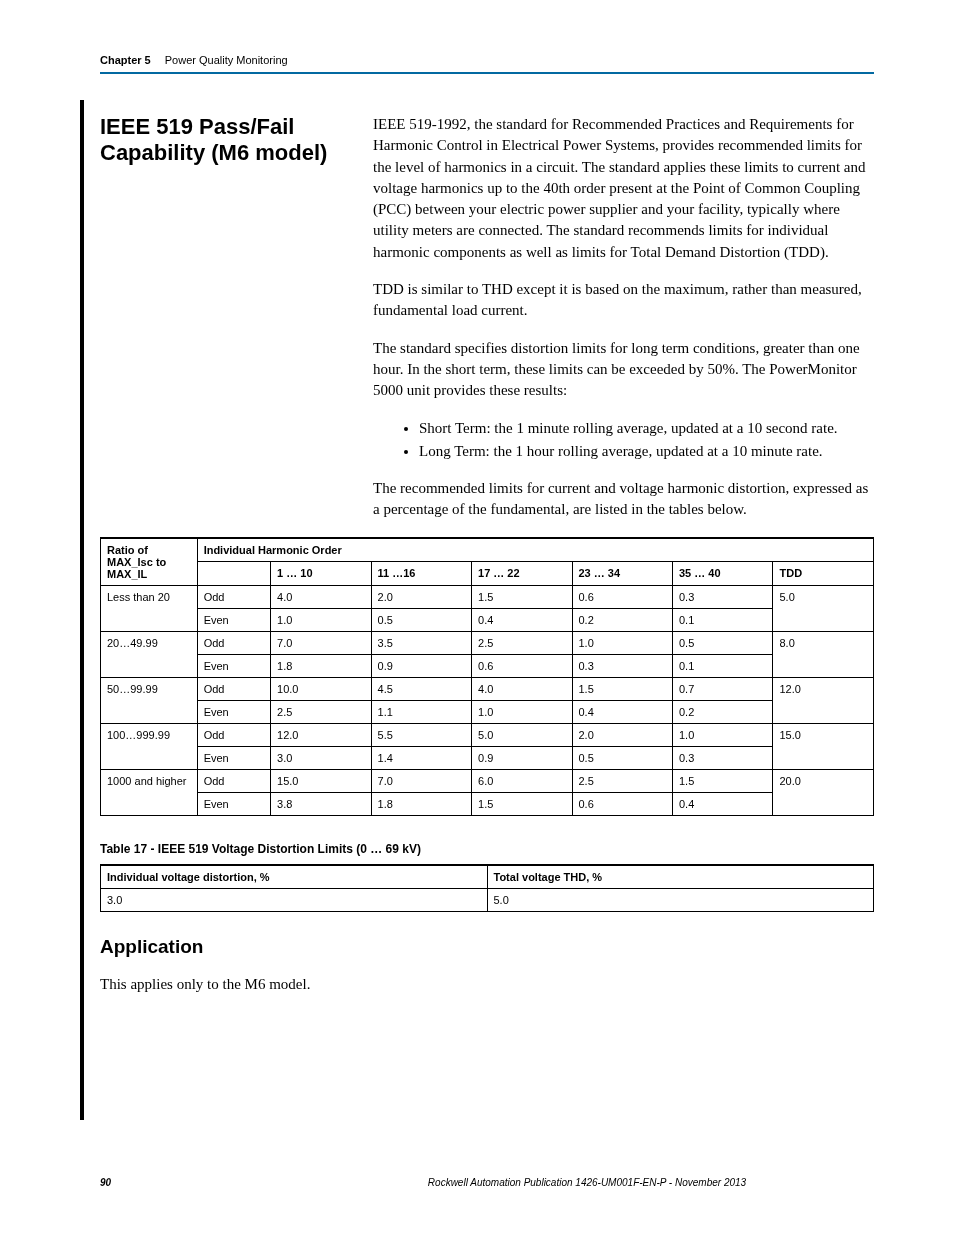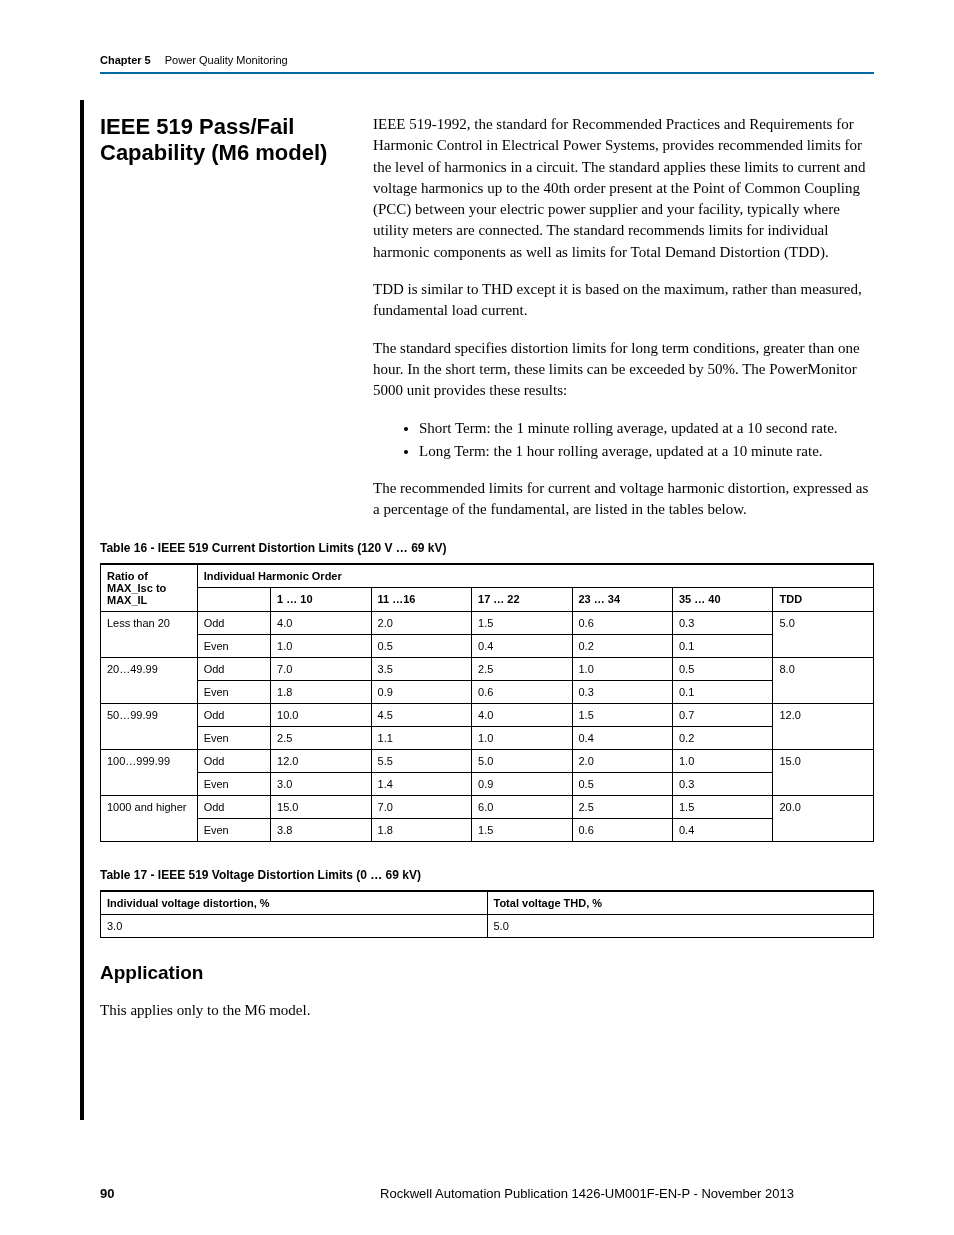--- a/index.html
+++ b/index.html
@@ -83,26 +83,27 @@
   table.current col.c2 { width: 9.5%; }
   table.current col.cn { width: 13%; }
   .subhead {
     font-family: "Helvetica Neue", Arial, sans-serif;
     font-weight: 700;
     font-size: 19px;
     margin: 24px 0 16px 0;
   }
   .footer {
     position: absolute;
-    bottom: 34px;
+    bottom: 47px;
     left: 100px;
     right: 80px;
     font-family: "Helvetica Neue", Arial, sans-serif;
-    font-size: 13px;
+    font-size: 10px;
     display: flex;
+    font-style: italic;
   }
   .footer .pg { font-weight: 700; width: 200px; }
   .footer .pub { flex: 1; text-align: center; }
 </style>
 </head>
 <body>
 
 <div class="left-rule"></div>
 
 <div class="running-head">
@@ -119,21 +120,20 @@
       <p>TDD is similar to THD except it is based on the maximum, rather than measured, fundamental load current.</p>
       <p>The standard specifies distortion limits for long term conditions, greater than one hour. In the short term, these limits can be exceeded by 50%. The PowerMonitor 5000 unit provides these results:</p>
       <ul>
         <li>Short Term: the 1 minute rolling average, updated at a 10 second rate.</li>
         <li>Long Term: the 1 hour rolling average, updated at a 10 minute rate.</li>
       </ul>
       <p>The recommended limits for current and voltage harmonic distortion, expressed as a percentage of the fundamental, are listed in the tables below.</p>
     </div>
   </div>
 
-  <div class="table-caption">Table 16 - IEEE 519 Current Distortion Limits (120 V … 69 kV)</div>
 
   <table class="current">
     <colgroup>
       <col class="c1">
         <col class="c2">
         <col class="cn">
         <col class="cn">
         <col class="cn">
         <col class="cn">
         <col class="cn">

